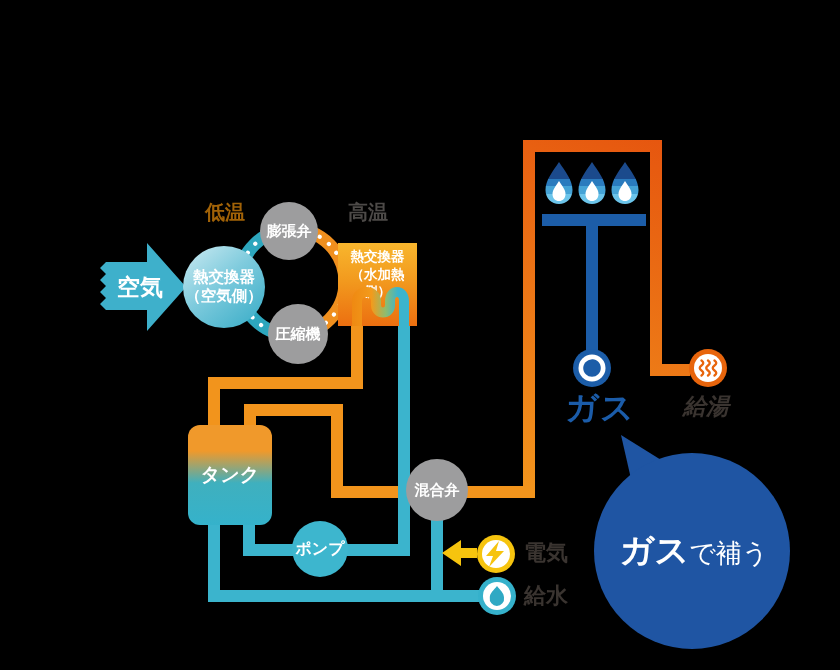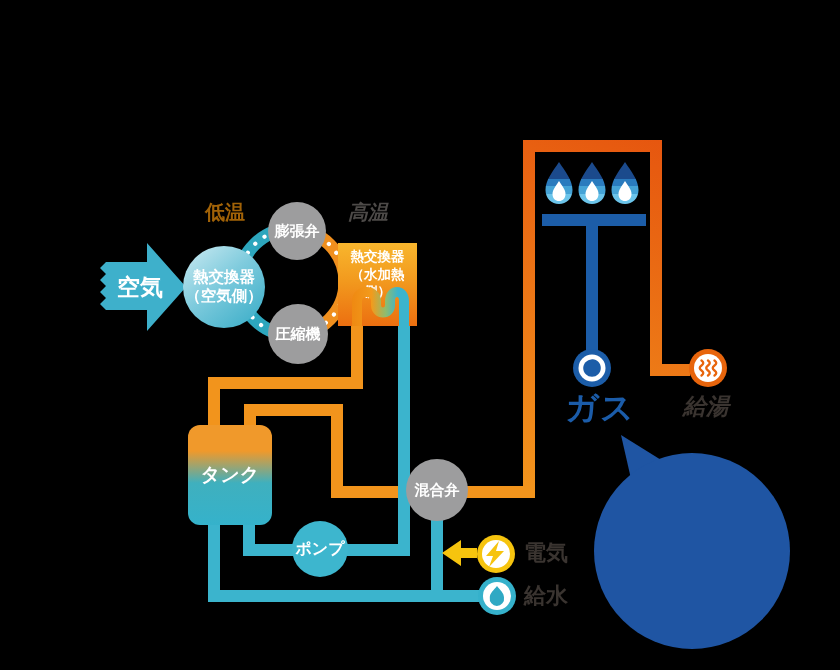--- a/index.html
+++ b/index.html
@@ -11,42 +11,42 @@
   .node{
     position:absolute;display:flex;flex-direction:column;align-items:center;justify-content:center;
     text-align:center;color:#fff;font-weight:bold;box-sizing:border-box;
   }
   .circle{border-radius:50%;}
   #hx-air{
     left:183px;top:246px;width:82px;height:82px;
     background:linear-gradient(140deg,#cdebf2 0%,#7fcbdd 45%,#35abc6 100%);
     font-size:15.5px;line-height:1.25;
   }
-  #expansion-valve{left:268px;top:202px;width:58px;height:58px;background:#9d9d9e;font-size:15px;}
+  #expansion-valve{left:260px;top:202px;width:58px;height:58px;background:#9d9d9e;font-size:15px;}
   #compressor{left:268px;top:304px;width:60px;height:60px;background:#9d9d9e;font-size:15px;text-align:right;}
   #hx-water{
     left:338px;top:243px;width:79px;height:83px;
     background:linear-gradient(180deg,#f8b62d 0%,#f29a1e 45%,#ec6f10 100%);
     justify-content:flex-start;font-size:13.5px;line-height:1.3;padding-top:5px;
   }
   #hx-water svg{left:0;top:0;}
   #tank{
     left:188px;top:425px;width:84px;height:100px;border-radius:12px;
     background:linear-gradient(180deg,#f0992b 0%,#f0992b 26%,#3fb0be 58%,#35b2cb 100%);
     font-size:19px;
   }
   #pump{left:292px;top:521px;width:56px;height:56px;background:#3db6ce;font-size:16px;text-align:center;}
   #mixing-valve{left:406px;top:459px;width:62px;height:62px;background:#9d9d9e;font-size:15px;}
   .lbl{
     position:absolute;transform:translate(-50%,-50%);white-space:nowrap;
     font-weight:bold;color:#fff;
   }
   #lbl-air{left:140px;top:287px;font-size:23px;}
   #lbl-low{left:225px;top:212px;font-size:20px;color:#a16207;}
-  #lbl-high{left:368px;top:212px;font-size:20px;color:#4d4a48;font-style:italic;}
+  #lbl-high{left:368px;top:212px;font-size:20px;color:#4d4a48;}
   #lbl-gas{left:600px;top:408px;font-size:33px;color:#1b5ca9;letter-spacing:1px;}
   #lbl-hotwater{left:706px;top:406px;font-size:23px;color:#3a3430;font-style:italic;}
   #lbl-elec{left:546px;top:553px;font-size:22px;color:#3a3430;}
   #lbl-water{left:546px;top:596px;font-size:22px;color:#3a3430;}
   #bubble-text{
     left:694px;top:550px;text-align:center;color:#fff;line-height:1.55;font-weight:500;
   }
   #bubble-text .l1{font-size:26px;}
   #bubble-text .l2{font-size:26px;}
   #bubble-text .em{font-size:34px;font-weight:700;}
@@ -187,15 +187,16 @@
 
   <div class="lbl" id="lbl-air">空気</div>
   <div class="lbl" id="lbl-low">低温</div>
   <div class="lbl" id="lbl-high">高温</div>
   <div class="lbl" id="lbl-gas">ガス</div>
   <div class="lbl" id="lbl-hotwater">給湯</div>
   <div class="lbl" id="lbl-elec">電気</div>
   <div class="lbl" id="lbl-water">給水</div>
 
   <div class="lbl" id="bubble-text">
+    <div class="l2"><span class="em">ガス</span><span>で補う</span></div>
   </div>
 
 </div>
 
 </body></html>

